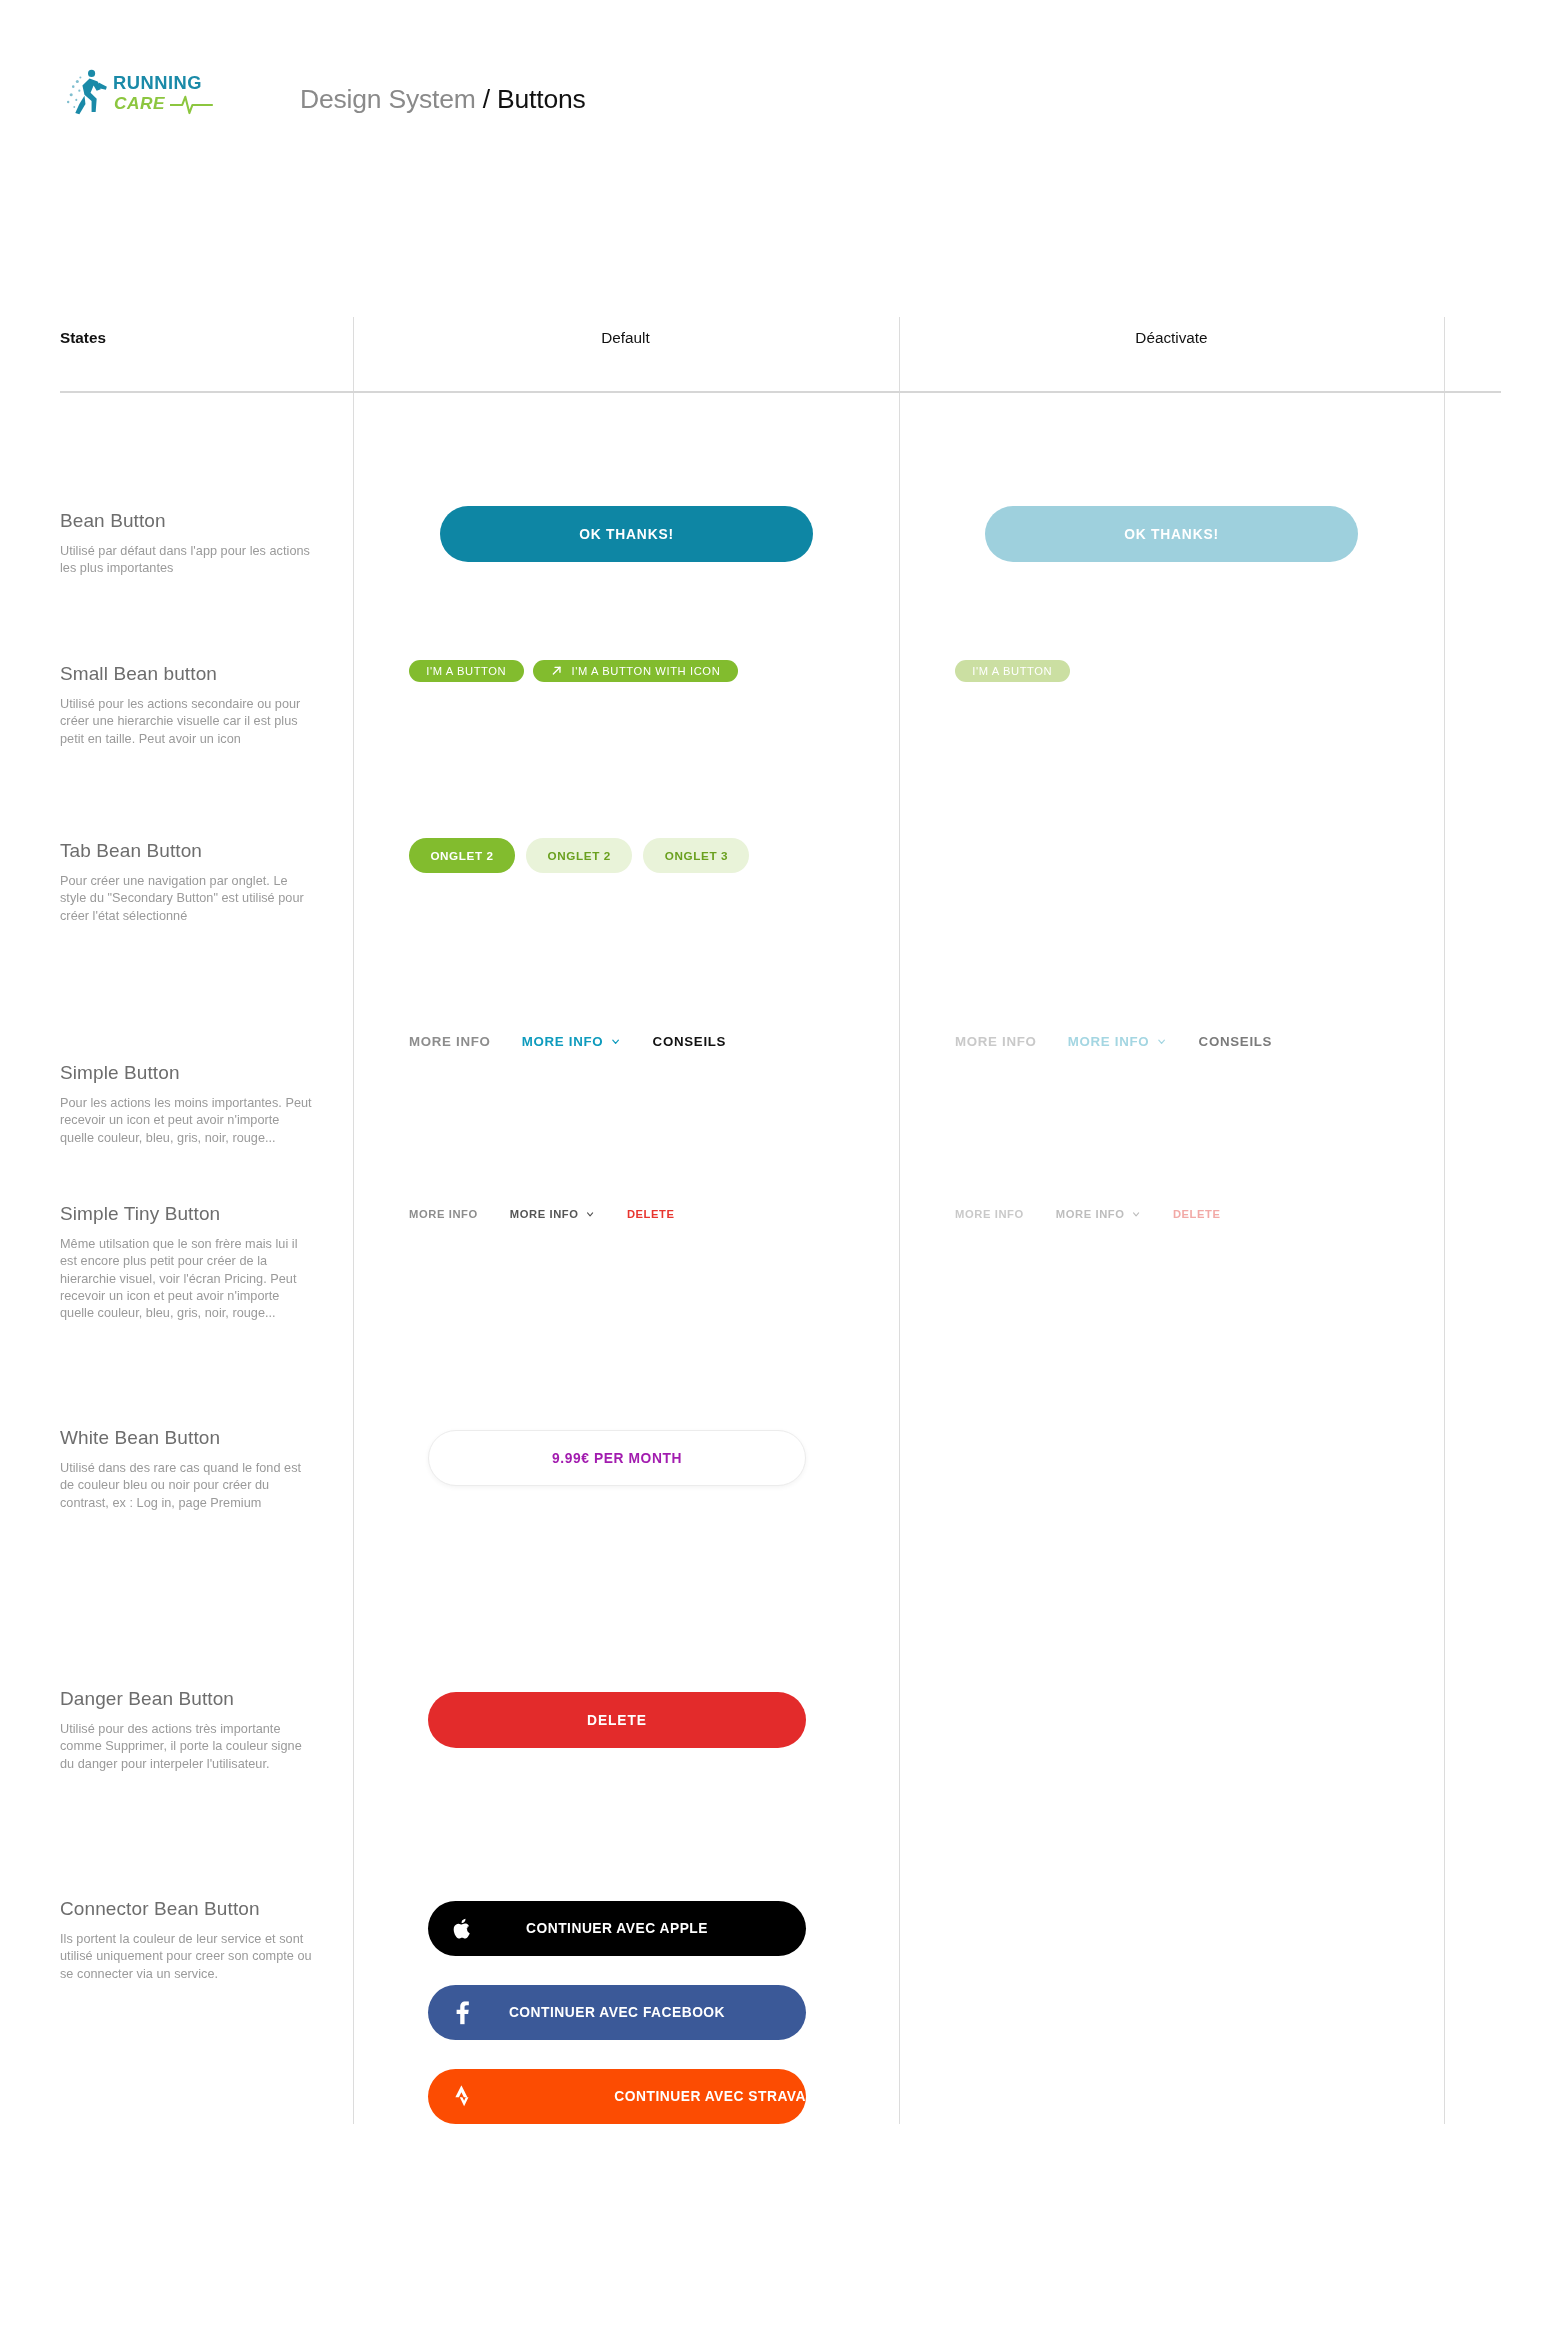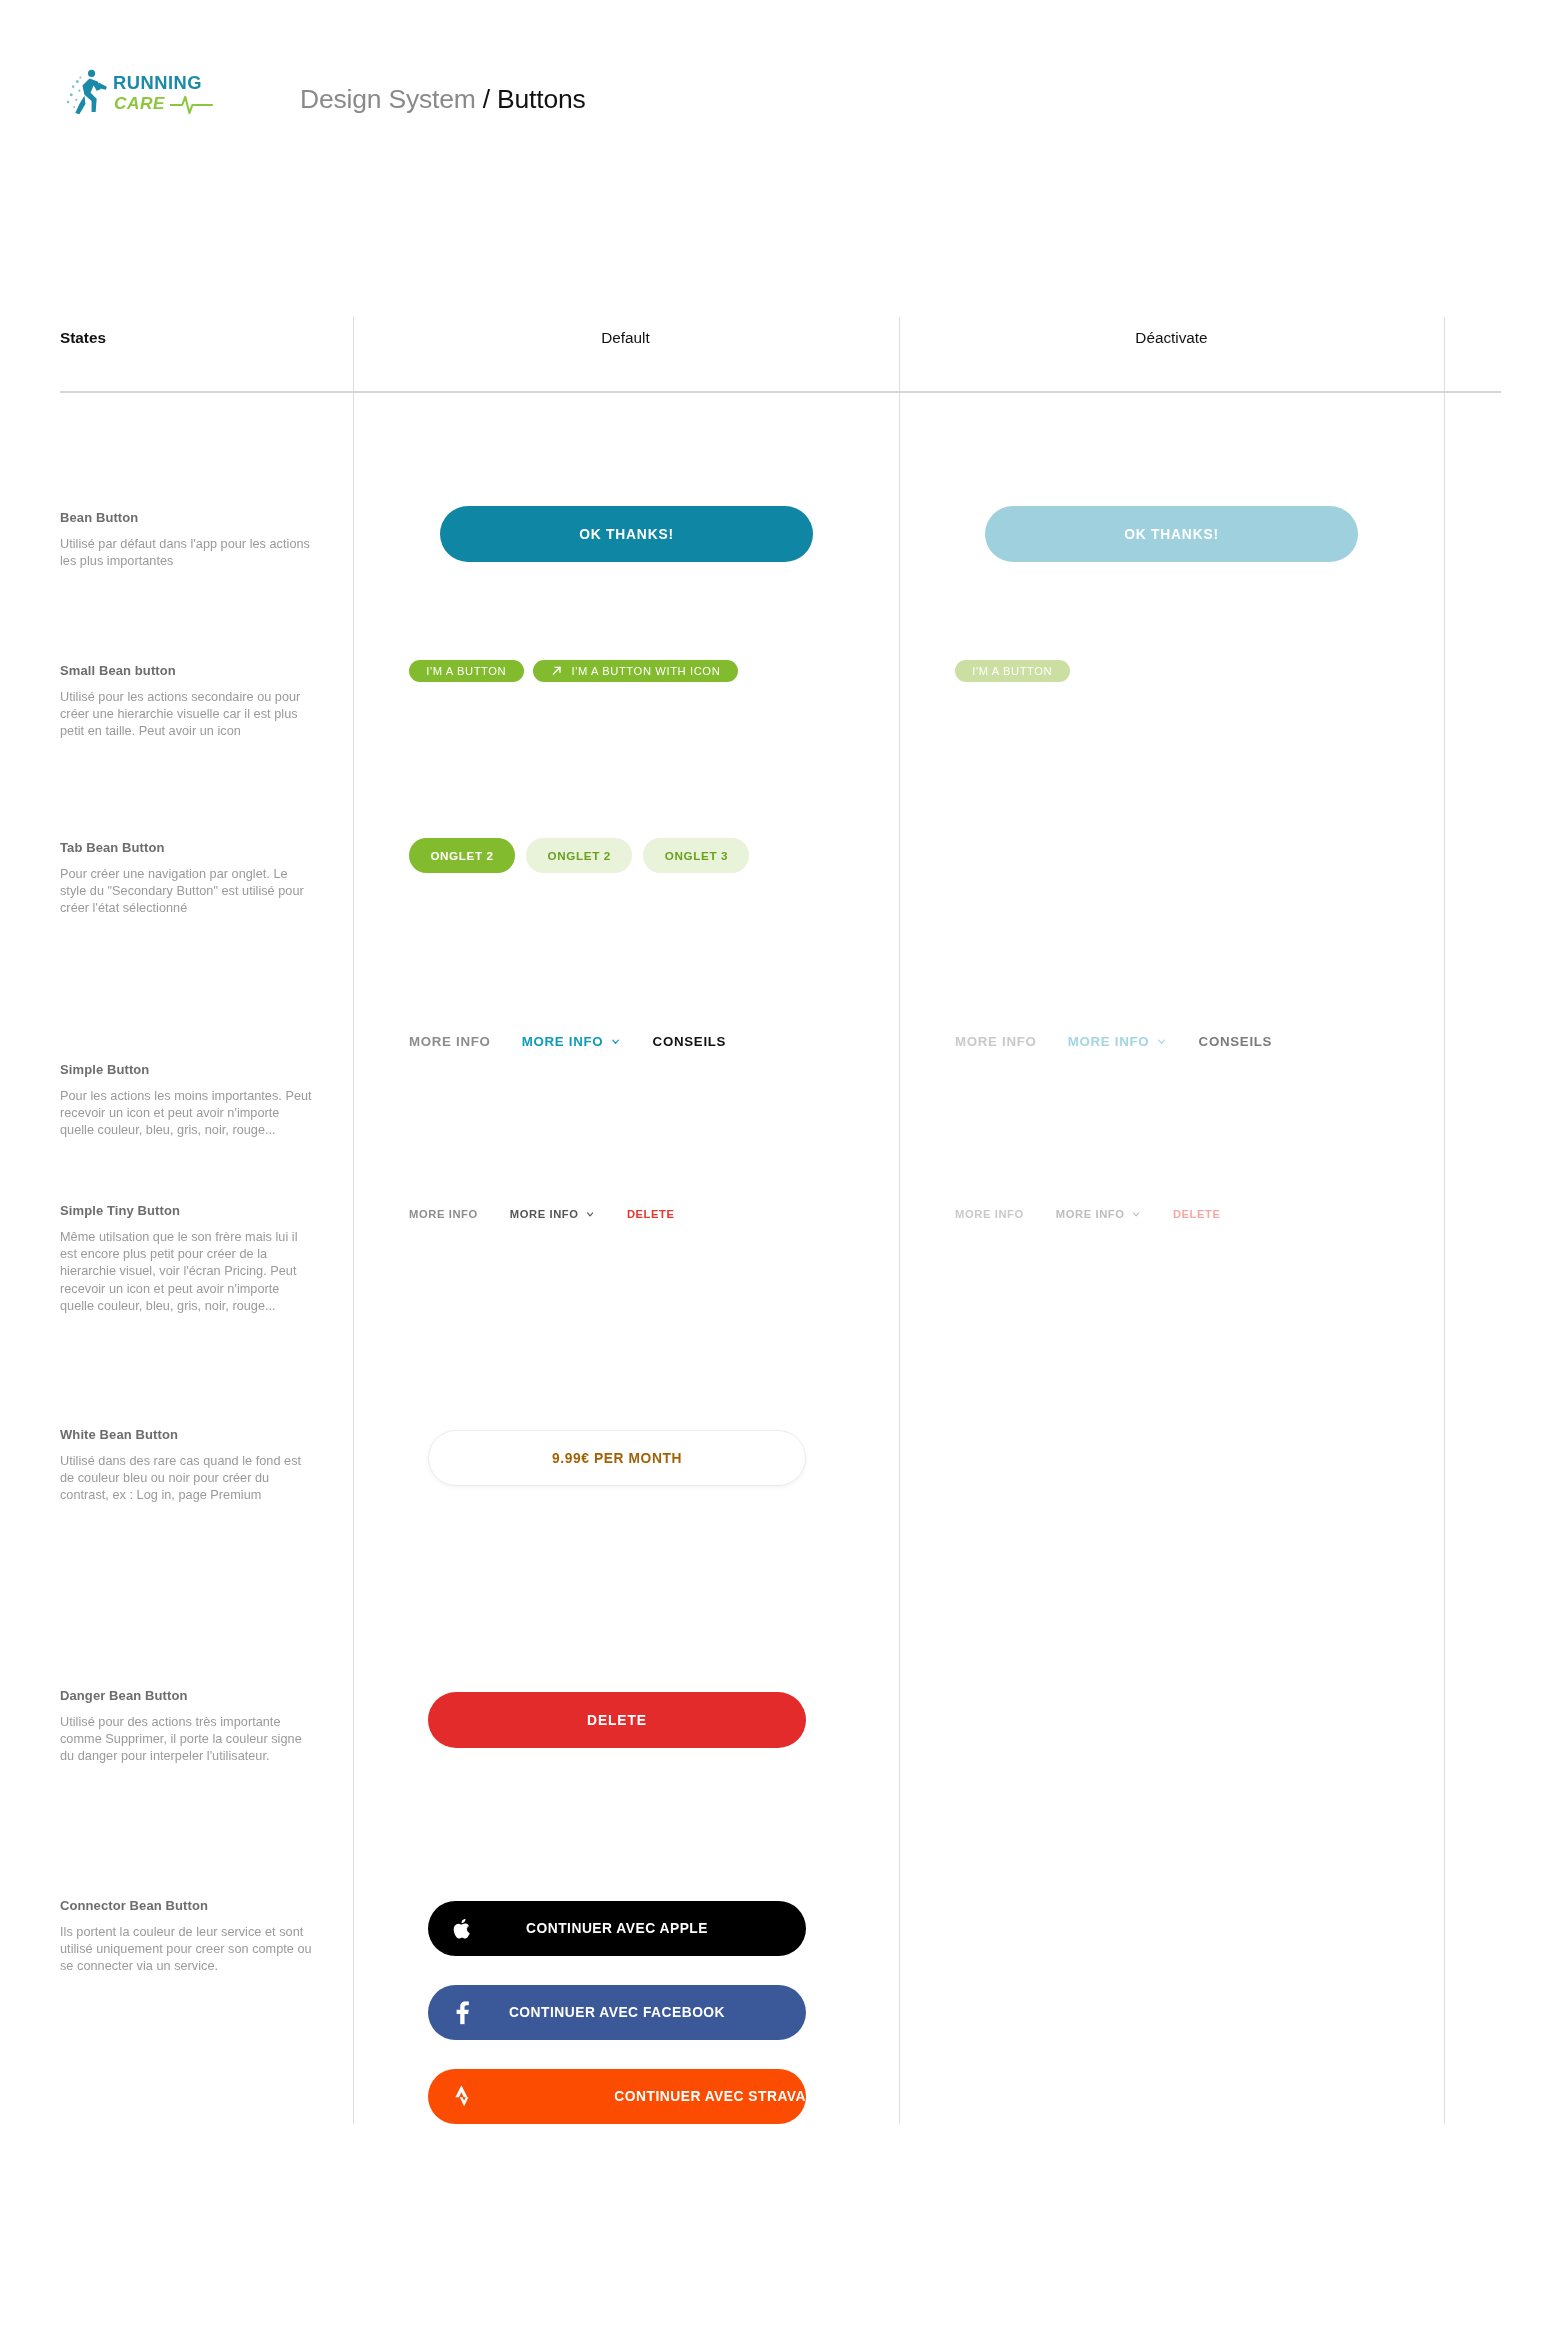--- a/index.html
+++ b/index.html
@@ -44,21 +44,21 @@
   }
   .col-head.states { left: 60px; font-weight: 700; }
   .col-head.default { left: 353px; width: 545px; text-align: center; font-weight: 400; }
   .col-head.deactivate { left: 899px; width: 545px; text-align: center; font-weight: 400; }
 
   
   .row { position: absolute; left: 0; width: 1566px; }
 
   .desc { position: absolute; left: 60px; width: 255px; }
   .desc .d-title {
-    font-size: 13px; color: #6d6d6d; font-weight: 700; line-height: 1.2;
+    font-size: 19px; color: #6d6d6d; font-weight: 400; line-height: 1.2;
     margin-bottom: 10.2px; letter-spacing: 0.1px;
   }
   .desc .d-body {
     font-size: 12.7px; color: #9a9a9a; font-weight: 400; line-height: 1.36;
     letter-spacing: 0.03px;
   }
 
   .cell-default { position: absolute; left: 353px; width: 547px; }
   .cell-deactivate { position: absolute; left: 899px; width: 545px; }
 
@@ -91,21 +91,21 @@
   .tab-bean {
     height: 35px; border-radius: 17.3px; padding: 0 21.4px;
     background: #e9f3d9; color: #6aa01f;
     font-size: 11.7px; font-weight: 700; letter-spacing: 0.6px;
   }
   .tab-bean.selected { background: #82bc2e; color: #ffffff; }
 
   
   .bean-white {
     width: 378px; height: 56px; border-radius: 28px;
-    background: #ffffff; color: #a16207;
+    background: #ffffff; color: #a21caf;
     border: 1px solid #ececec;
     font-size: 13.8px; font-weight: 700; letter-spacing: 0.6px;
     box-shadow: 0 1.5px 5.1px rgba(0,0,0,0.05);
   }
 
   
   .bean-danger {
     width: 378px; height: 56px; border-radius: 28px;
     background: #e32b2b; color: #ffffff;
     font-size: 13.8px; font-weight: 700; letter-spacing: 0.9px;

